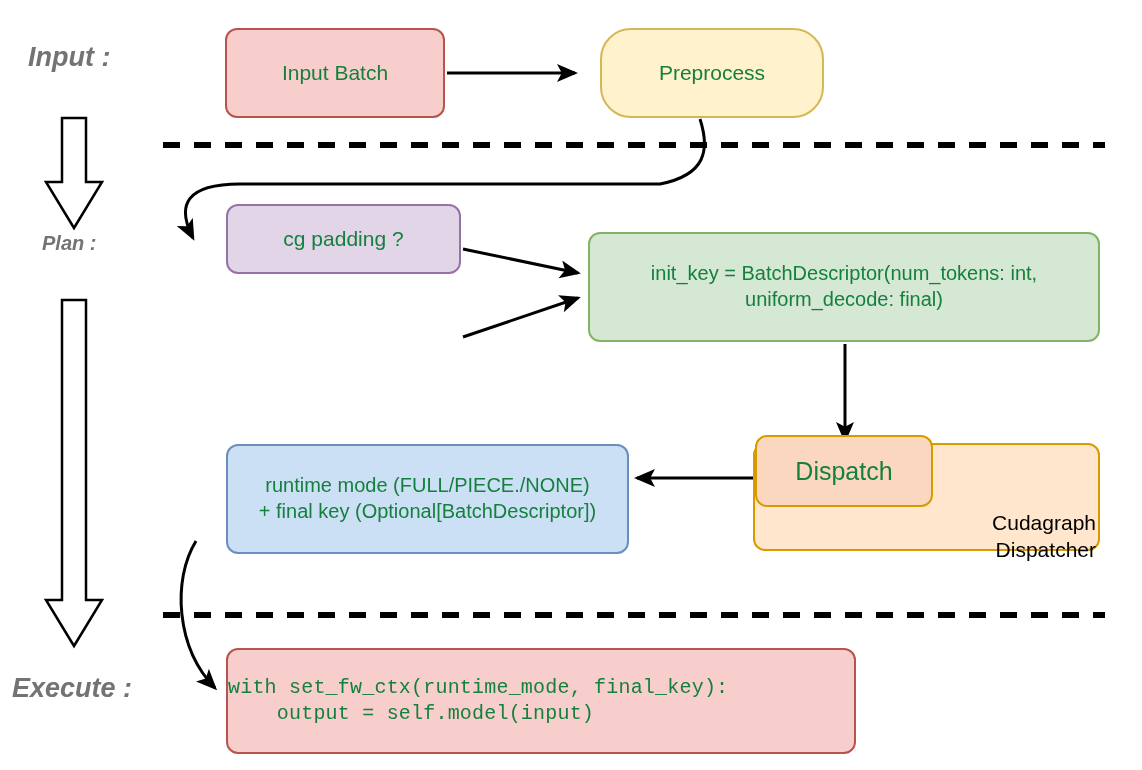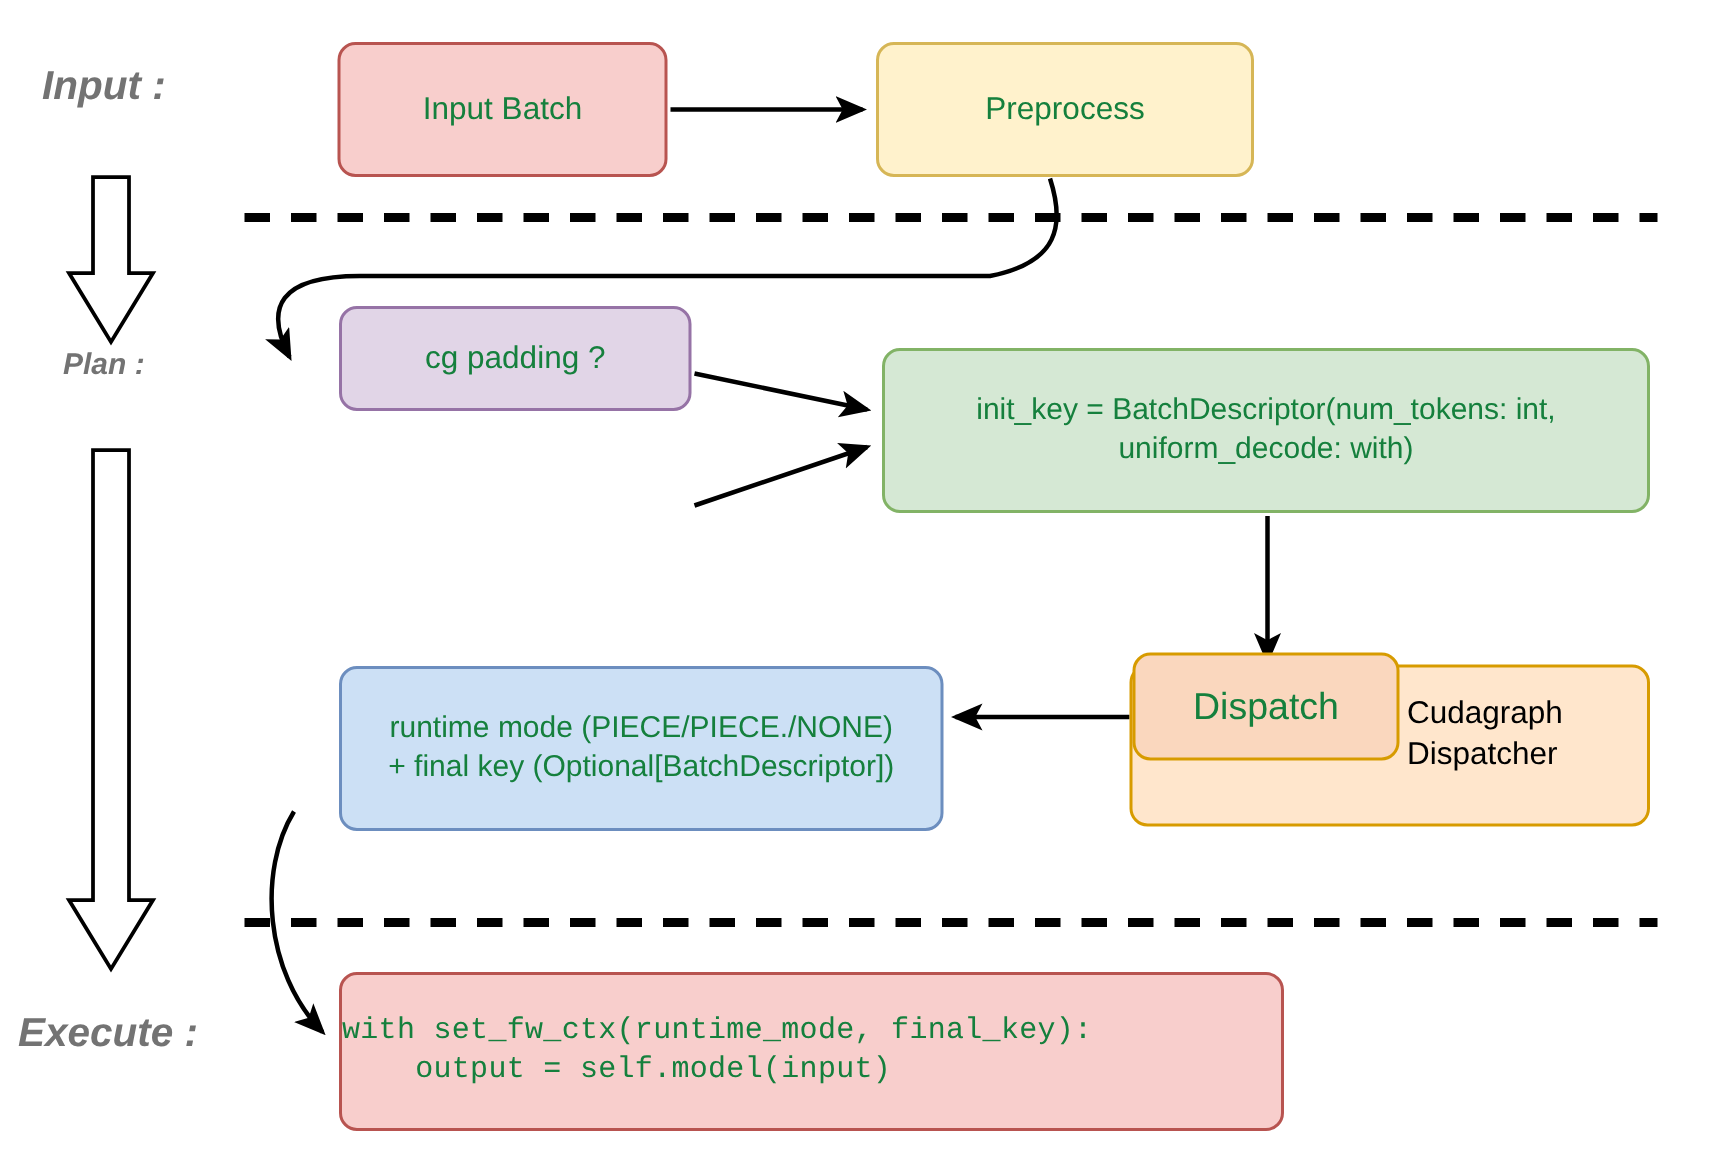--- a/index.html
+++ b/index.html
@@ -49,24 +49,25 @@
   }
   .code-node {
     font-family: "Liberation Mono", "DejaVu Sans Mono", monospace;
     justify-content: flex-start;
     text-align: left;
     white-space: pre;
     letter-spacing: 0.2px;
   }
   .group-label {
     position: absolute;
-    text-align: left;
+    text-align: right;
     color: #000000;
     white-space: pre-line;
     line-height: 1.28;
+    margin-top: 47px;
   }
 </style>
 </head>
 <body>
 
 <div id="canvas">
 
   <svg id="edges" viewBox="0 0 1142 770" xmlns="http://www.w3.org/2000/svg">
     <defs>
       <marker id="arrowhead" markerWidth="7" markerHeight="7" refX="6" refY="3" orient="auto" markerUnits="strokeWidth">
@@ -98,41 +99,41 @@
 
   <div class="stage-label" style="left:28px; top:42px; font-size:27px;">Input :</div>
 
   <div class="stage-label" style="left:42px; top:232px; font-size:20px;">Plan :</div>
 
   <div class="stage-label" style="left:12px; top:673px; font-size:27px;">Execute :</div>
 
   <div class="node" style="left:225px; top:28px; width:220px; height:90px;
               background:#f8cecc; border-color:#b85450; font-size:21px;">Input Batch</div>
 
-  <div class="node" style="left:584px; top:28px; width:252px; height:90px;
-              background:#fff2cc; border-color:#d6b656; font-size:21px;">Preprocess</div>
+  <div class="node" style="left:600px; top:28px; width:224px; height:90px;
+              background:#fff2cc; border-color:#d6b656; font-size:21px;border-radius:31px;">Preprocess</div>
 
   <div class="node" style="left:226px; top:204px; width:235px; height:70px;
               background:#e1d5e7; border-color:#9673a6; font-size:21px;">cg padding ?</div>
 
 
   <div class="node" style="left:588px; top:232px; width:512px; height:110px;
               background:#d5e8d4; border-color:#82b366; font-size:20px;">init_key = BatchDescriptor(num_tokens: int,
-uniform_decode: with)</div>
+uniform_decode: final)</div>
 
   <div class="node" style="left:753px; top:443px; width:347px; height:108px;
               background:#ffe6cc; border-color:#d79b00; font-size:21px;"></div>
 
   <div class="node" style="left:755px; top:435px; width:178px; height:72px;
               background:#fad7be; border-color:#d79b00; font-size:25px;">Dispatch</div>
 
   <div class="group-label" style="left:938px; top:463px; width:158px; font-size:21px;">Cudagraph
 Dispatcher</div>
 
   <div class="node" style="left:226px; top:444px; width:403px; height:110px;
-              background:#cce0f5; border-color:#6c8ebf; font-size:20px;">runtime mode (PIECE/PIECE./NONE)
+              background:#cce0f5; border-color:#6c8ebf; font-size:20px;">runtime mode (FULL/PIECE./NONE)
 + final key (Optional[BatchDescriptor])</div>
 
   <div class="node code-node" style="left:226px; top:648px; width:630px; height:106px;
               background:#f8cecc; border-color:#b85450; font-size:20px;">with set_fw_ctx(runtime_mode, final_key):
     output = self.model(input)</div>
 
 </div>
 
 </body></html>

